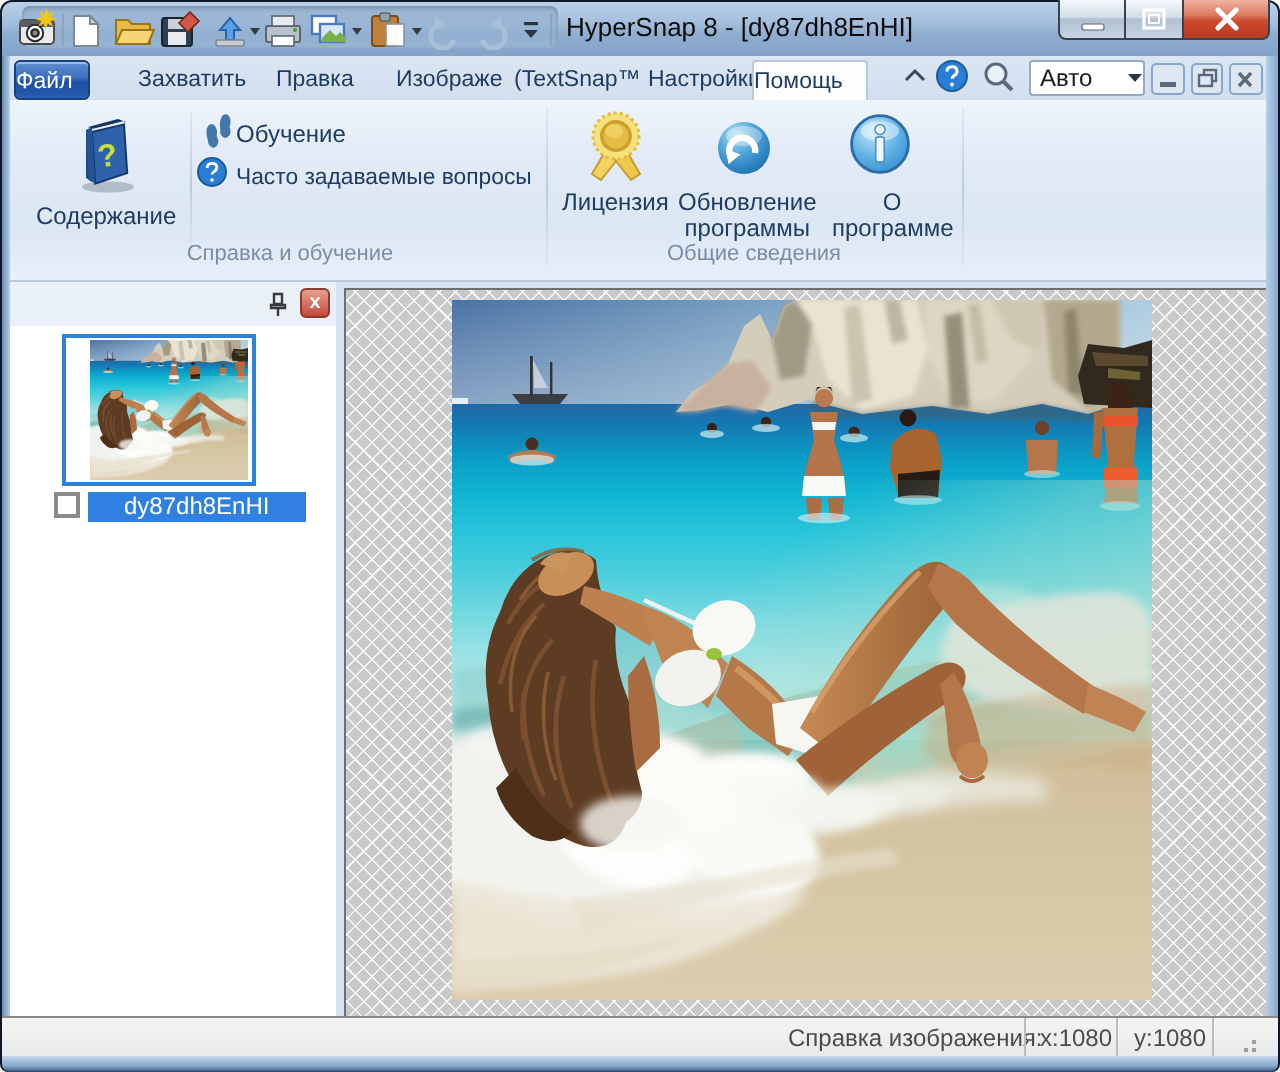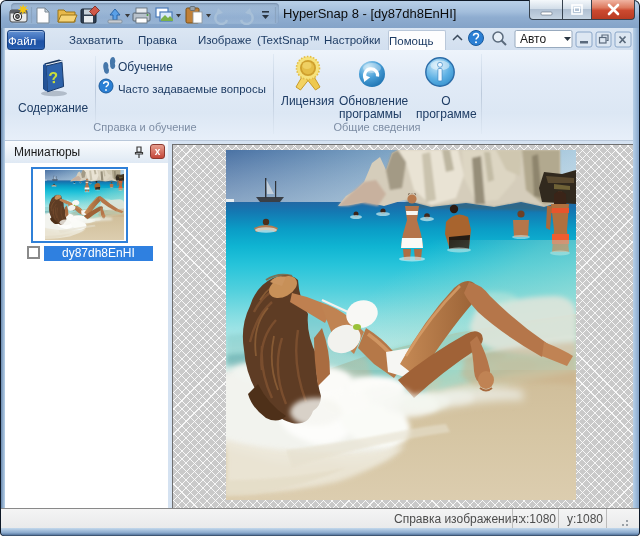--- a/index.html
+++ b/index.html
@@ -15,21 +15,21 @@
 #bmin{left:529px;width:34px;border-radius:0 0 0 4px;background:linear-gradient(#f4f8fb 0%,#d3dee9 45%,#b0c0d2 50%,#c6d4e2 100%)}
 #bmax{left:563px;width:29px;border-left:none;background:linear-gradient(#f4f8fb 0%,#d3dee9 45%,#b0c0d2 50%,#c6d4e2 100%)}
 #bclose{left:592px;width:43px;border-left:none;border-radius:0 0 4px 0;background:linear-gradient(#f0b4a2 0%,#dd7a5f 40%,#cc4a30 55%,#b83b22 100%)}
 #title-txt{position:absolute;left:283px;top:6px;font-size:13px;color:#0b0b0b;white-space:nowrap}
 
 #tabrow{position:absolute;left:5px;top:28px;width:628px;height:22px;background:linear-gradient(#dbe6f3,#d2dfef)}
 .tab{position:absolute;top:2px;height:20px;font-size:11.5px;color:#1e3c64;line-height:20px;white-space:nowrap}
 #tab-file{left:2px;width:38px;top:1.5px;height:20px;border-radius:3px;color:#fff;
  background:linear-gradient(#6290d2 0%,#3a6cba 45%,#1e52a6 55%,#2258aa 88%,#2e63b6 100%);
  border:1px solid #18407e;box-shadow:inset 0 1px 0 rgba(255,255,255,.4)}
-#tab-help{left:383px;width:58px;background:#fdfdfe;border:1px solid #bac8da;border-bottom:none;border-radius:2px 2px 0 0;color:#1e3c64}
+#tab-help{left:371px;width:58px;background:#fdfdfe;border:1px solid #bac8da;border-bottom:none;border-radius:2px 2px 0 0;color:#1e3c64}
 
 #ribbon{position:absolute;left:5px;top:50px;width:628px;height:91px;
  background:linear-gradient(#eef4fb 0%,#e2ebf7 30%,#dce7f4 70%,#e7eff9 100%);border-bottom:1px solid #b9c8da}
 .rsep{position:absolute;top:4px;height:80px;width:1px;background:linear-gradient(#dfe9f4,#bccadc,#dfe9f4)}
 .rlabel{position:absolute;top:71px;height:14px;font-size:11px;color:#7d8da4;text-align:center;width:100%}
 .rtext{position:absolute;font-size:11.5px;color:#1e3c64;white-space:nowrap;line-height:12.5px}
 
 #client{position:absolute;left:5px;top:141px;width:628px;height:367px;background:#d5e2f1}
 #panel{position:absolute;left:0;top:0;width:163px;height:367px;background:#e9f0f8}
 #phead{position:absolute;left:0;top:0;width:163px;height:22px;background:linear-gradient(#fafcfe,#dfe9f4);font-size:12px;color:#1a1a1a;line-height:22px;padding-left:9px}
@@ -168,21 +168,21 @@
  <div id="ribbon">
   <div class="rsep" style="left:268px"></div>
       <div class="rsep" style="left:90px;top:6px;height:72px"></div>
   <div class="rsep" style="left:476px"></div>
   <div class="rlabel" style="left:-174px">Справка и обучение</div>
   <div class="rlabel" style="left:58px">Общие сведения</div>
   <div class="rtext" style="left:13px;top:52px;font-size:12px">Содержание</div>
   <div class="rtext" style="left:113px;top:11px;font-size:12px">Обучение</div>
   <div class="rtext" style="left:113px;top:33px;font-size:11.4px">Часто задаваемые вопросы</div>
   <div class="rtext" style="left:276px;top:45px;font-size:12px">Лицензия</div>
-  <div class="rtext" style="left:334px;top:45px;font-size:12px;text-align:left">Обновление<br>программы</div>
+  <div class="rtext" style="left:334px;top:45px;font-size:12px;text-align:center">Обновление<br>программы</div>
   <div class="rtext" style="left:411px;top:45px;font-size:12px;text-align:center;width:60px">О<br>программе</div>
   <svg style="position:absolute;left:33px;top:5px" width="420px" height="42" viewBox="0 0 420 42">
 
 <g transform="translate(-3 0)">
 <ellipse cx="19" cy="38.5" rx="13" ry="2.8" fill="#7a8694" opacity=".45"></ellipse>
 <path d="M9 8.5 L24 4.5 28 6 13 10 Z" fill="#16355e"></path>
 <path d="M8 10 L11 8.5 11 36 8 34 Z" fill="#1e4a84"></path>
 <path d="M11 9.5 L27 5.5 27 8 11 12 Z" fill="#e9eef4"></path>
 <path d="M11 11 L27 7.2 28.6 31.5 12.6 36.8 Z" fill="#2e63ab"></path>
 <path d="M11 11 L27 7.2 28.6 31.5 12.6 36.8 Z" fill="none" stroke="#17396a" stroke-width="1"></path>
@@ -235,21 +235,20 @@
           </defs>
 <circle cx="15" cy="15" r="14.2" fill="url(#sphh)" stroke="#2b6ca8" stroke-width="1.4"></circle>
 <ellipse cx="15" cy="8.5" rx="9.5" ry="5" fill="#fff" opacity=".45"></ellipse>
 <rect x="12.9" y="11.5" width="4.2" height="12.5" rx="1" fill="#eef7ff" stroke="#3a88c4" stroke-width=".7"></rect>
 <circle cx="15" cy="7.8" r="2.5" fill="#eef7ff" stroke="#3a88c4" stroke-width=".7"></circle>
 </g>
 </svg>
  </div>
  <div id="client">
   <div id="panel">
-   <div id="phead">Миниатюры</div>
    <div id="pbody"></div>
    <svg id="pin" style="position:absolute;left:128px;top:5px" width="12" height="13" viewBox="0 0 12 13">
           <path d="M4 1h4v5h-4z M2.5 6.5h7v1.5h-7z M6 8v4" stroke="#3a3a3a" stroke-width="1.2" fill="none"></path>
         </svg>
    <div id="pclose">x</div>
    <div id="thumbbox"></div>
    <svg style="position:absolute;left:40px;top:29px" width="79" height="70" viewBox="0 0 350 350" preserveAspectRatio="none">
           <use href="#ph"></use>
         </svg>
    <div id="thumbcheck"></div>

